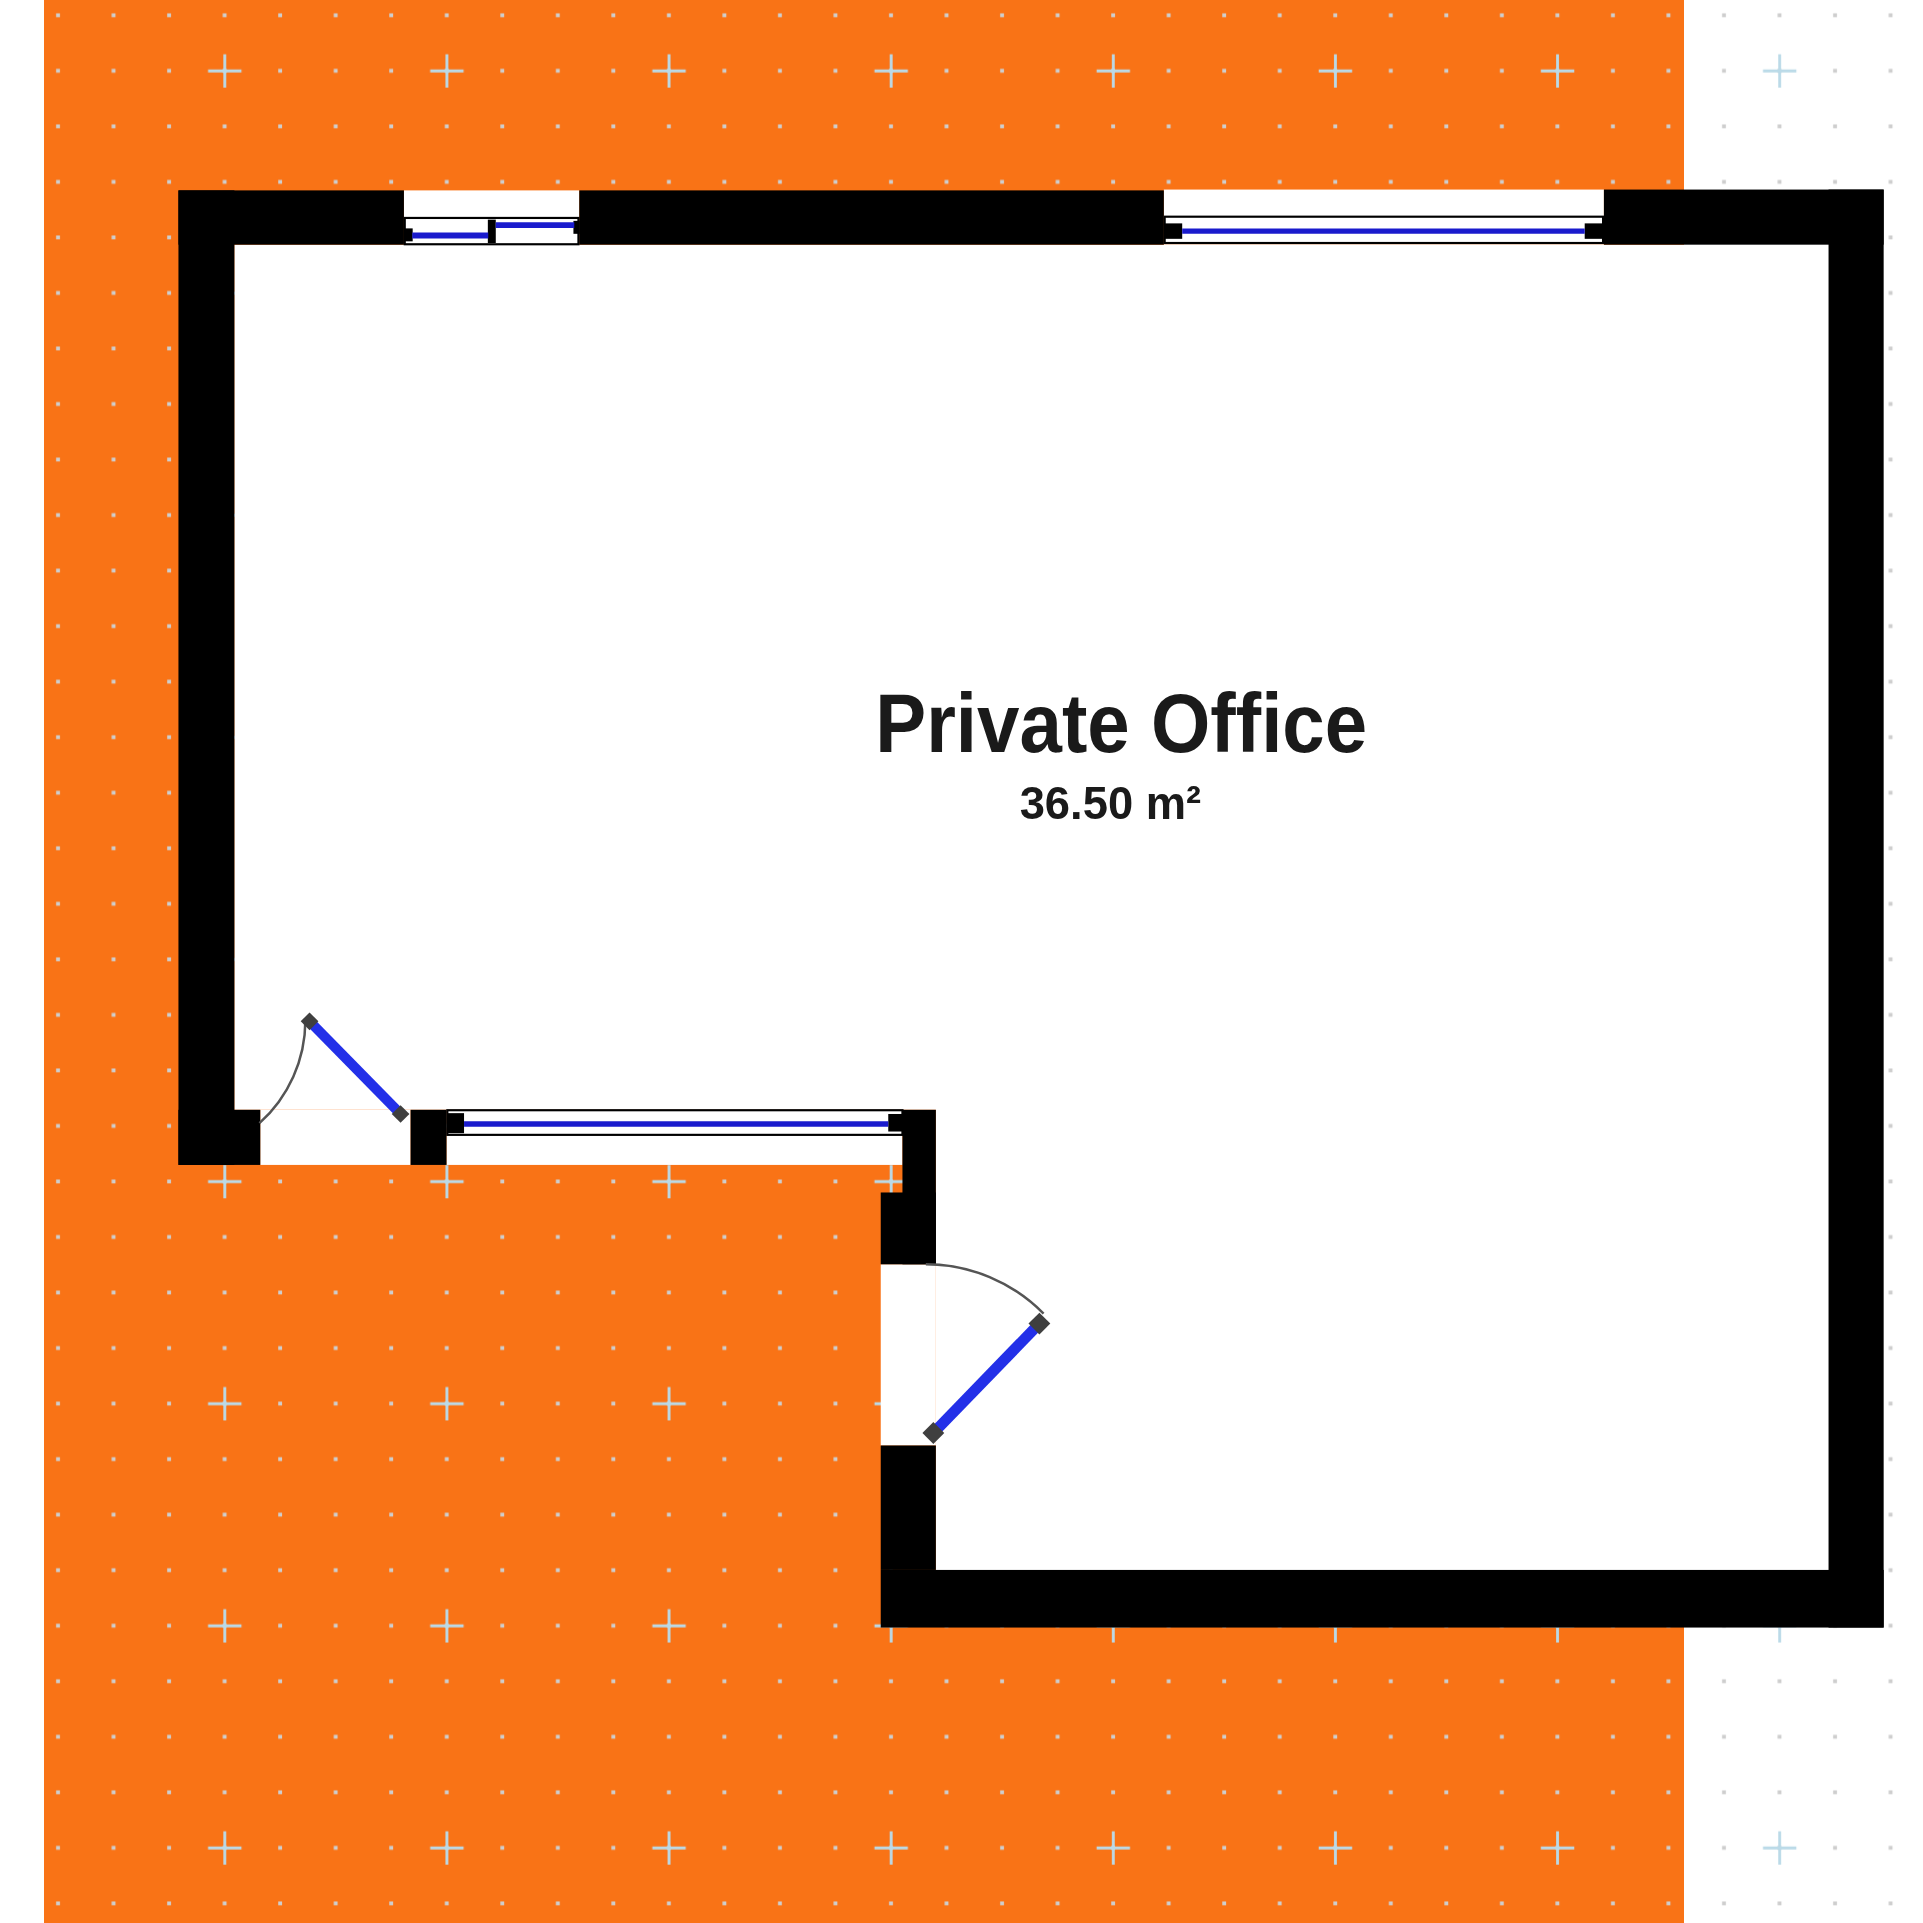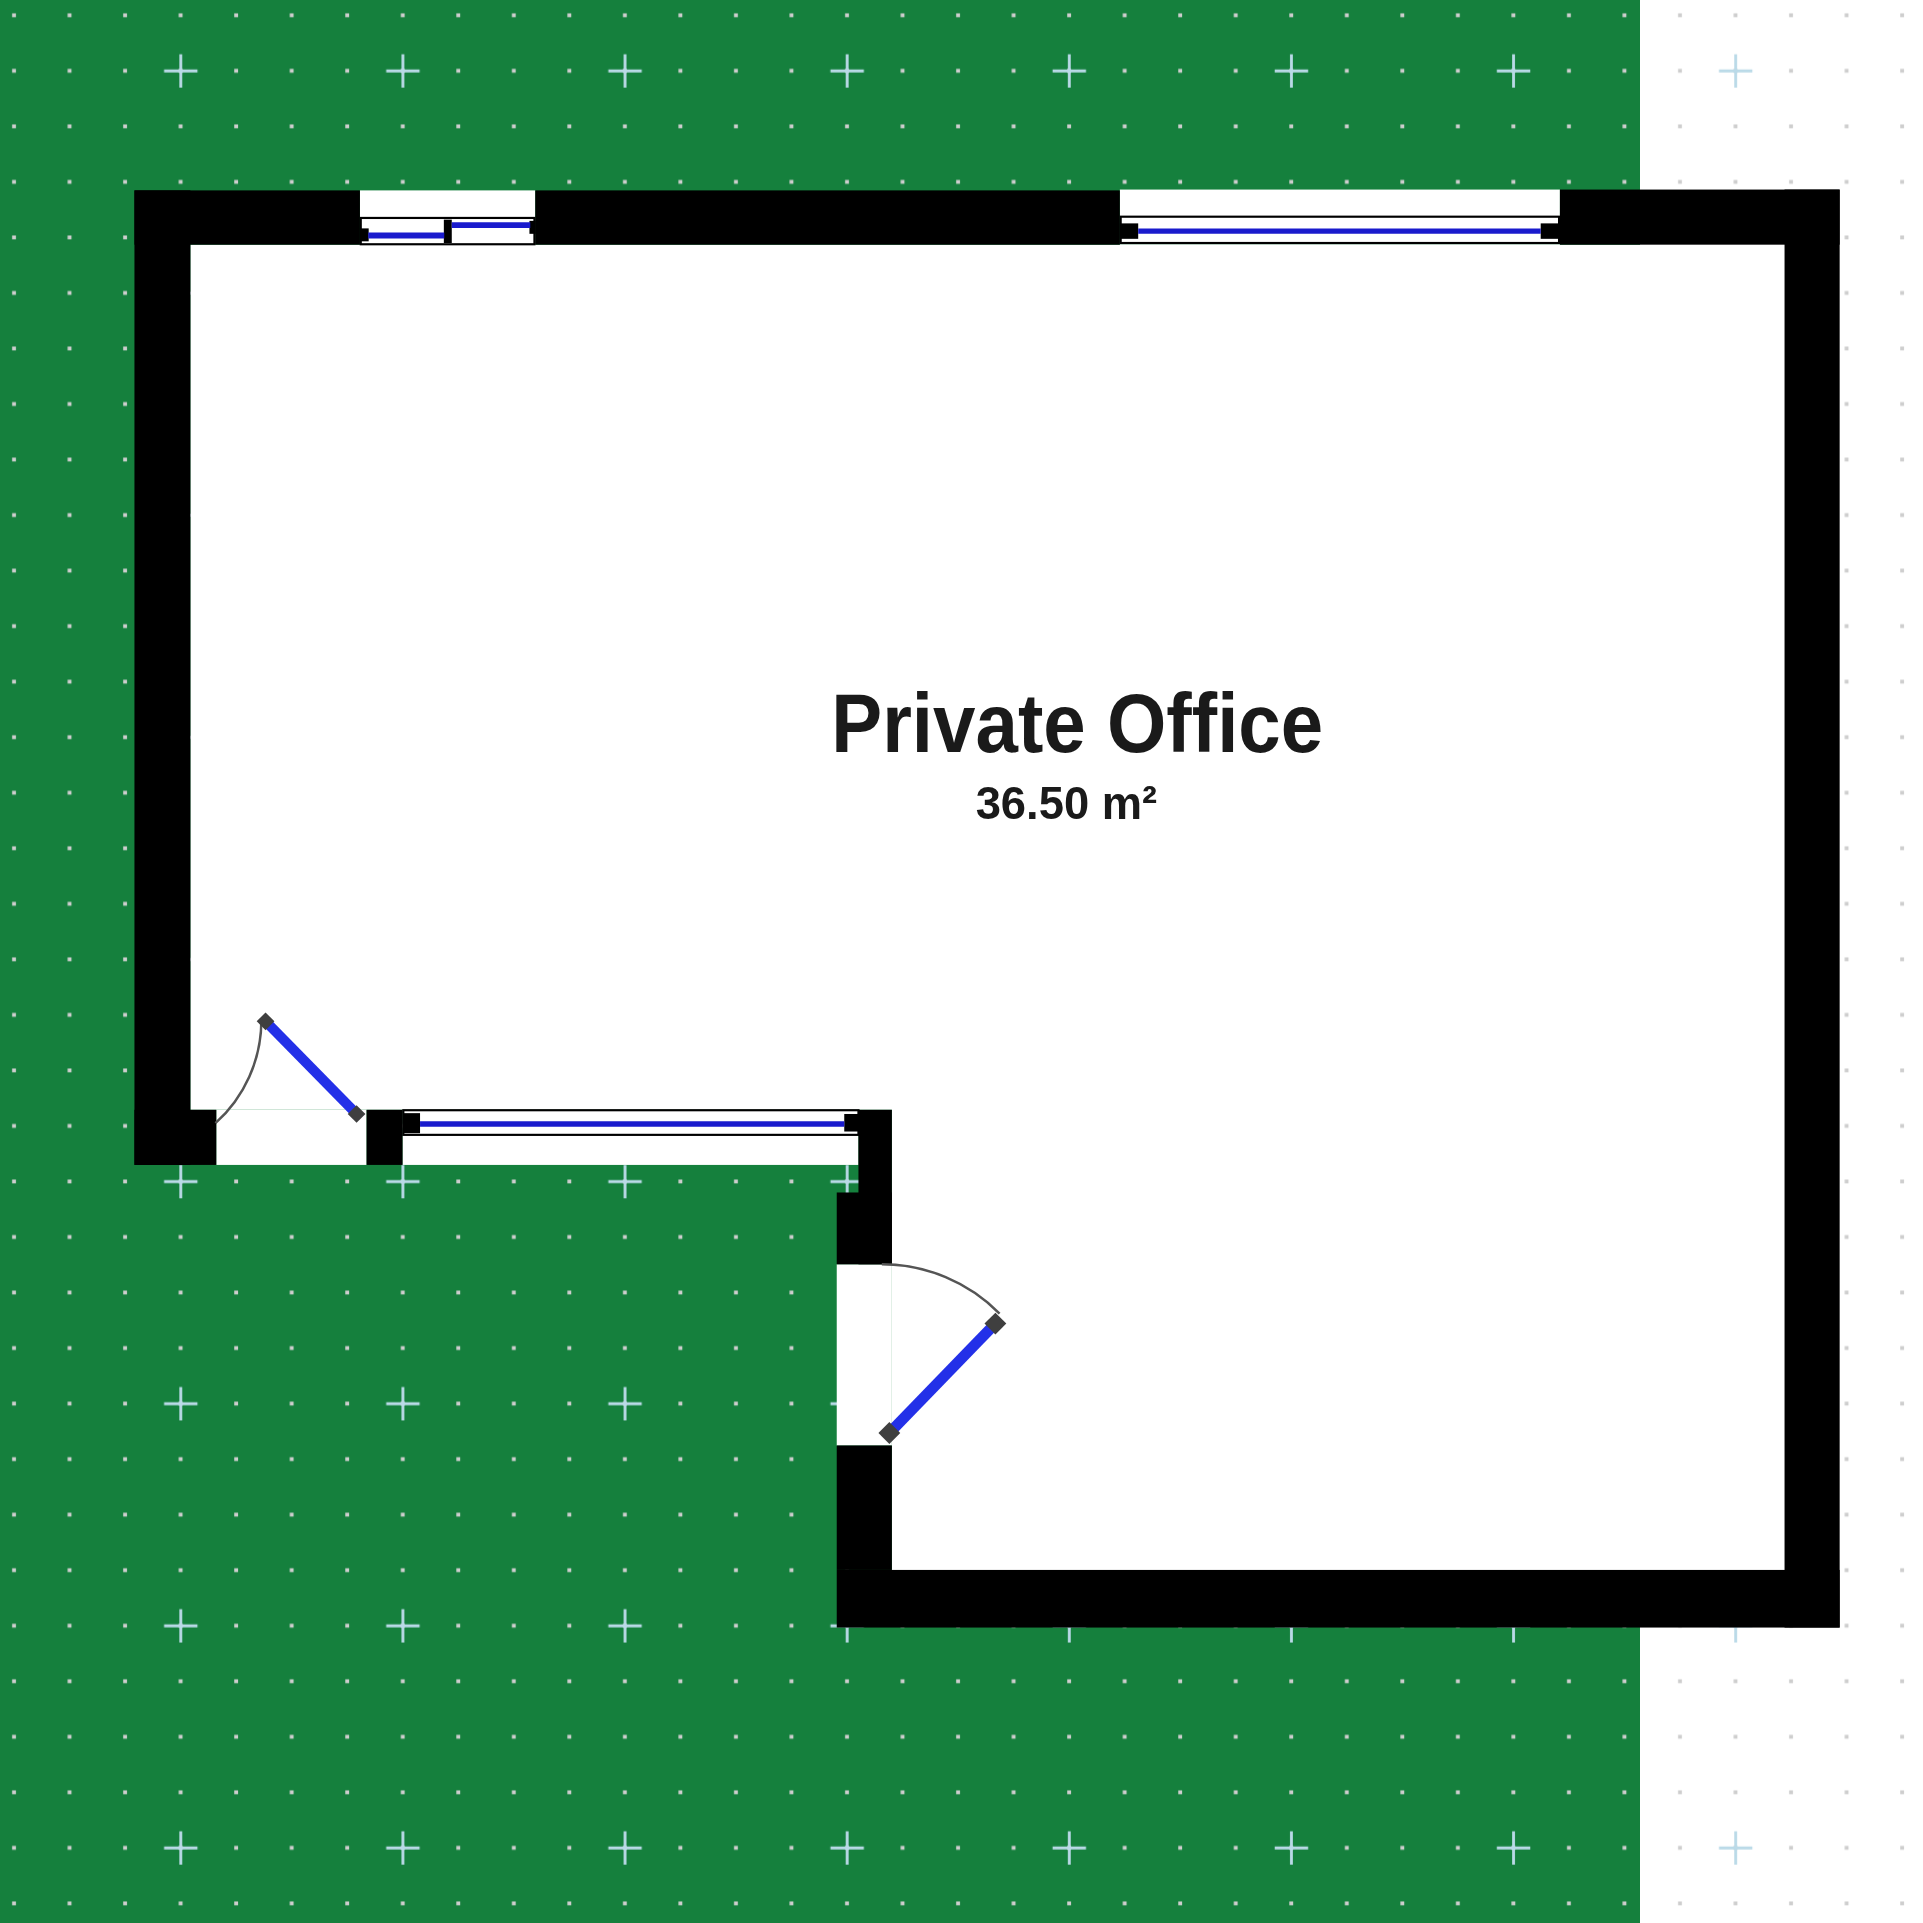--- a/index.html
+++ b/index.html
@@ -1,16 +1,16 @@
 <!DOCTYPE html>
 <html style="font-size:13.4px"><head>
 <meta charset="utf-8">
 <style>
   html,body{margin:0;padding:0;background:#ffffff;}
-  #canvas{position:relative;width:1640px;height:1924px;background:#15803d;font-family:"Liberation Sans",sans-serif;}
+  #canvas{position:relative;width:1640px;height:1924px;background:#f97316;font-family:"Liberation Sans",sans-serif;margin-left:44px;}
   svg{position:absolute;top:0;left:0;}
 </style>
 </head>
 <body>
 
 <div id="canvas">
 <svg width="1924" height="1924" viewBox="0 0 2304 2304">
   <defs>
     <pattern id="dots" width="66.5" height="66.5" patternUnits="userSpaceOnUse">
       <rect x="14.5" y="16" width="4.6" height="4.6" fill="#cecece"></rect>

